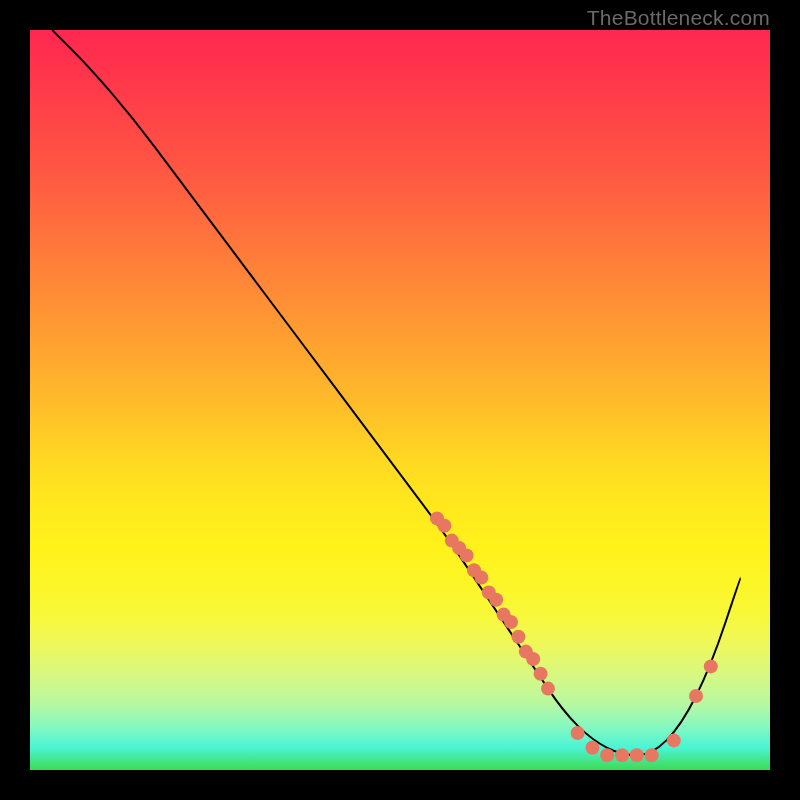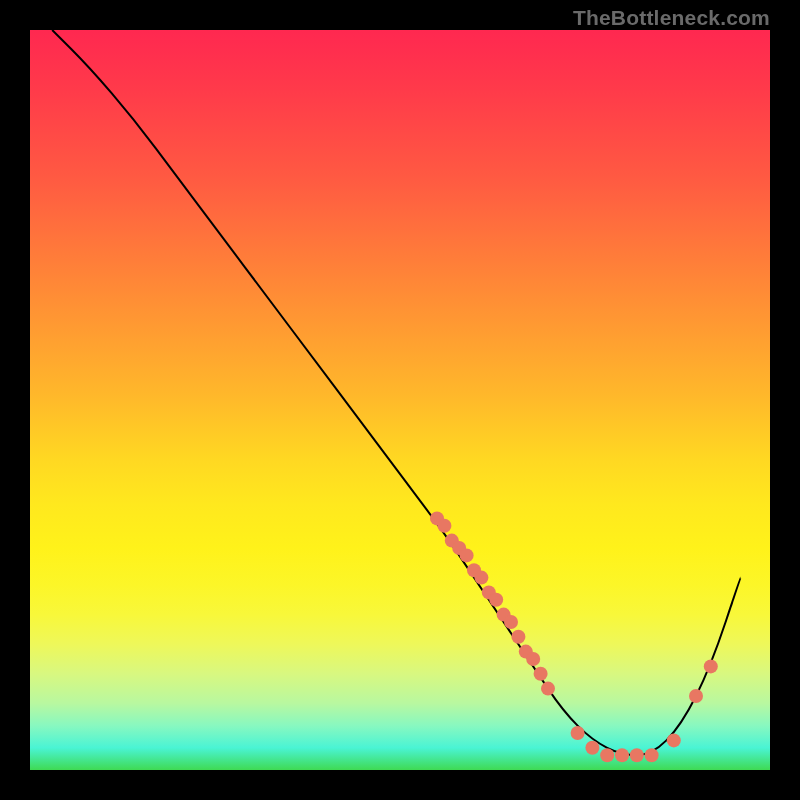--- a/index.html
+++ b/index.html
@@ -36,21 +36,21 @@
       #4af4d4 97%,
       #3fda53 100%
     );
   }
   .watermark {
     position: absolute;
     right: 30px;
     top: 6px;
     font-size: 21px;
     color: #6a6a6a;
-    font-weight: 700;
+    font-weight: 400;
     letter-spacing: 0.2px;
   }
   svg.overlay {
     position: absolute;
     left: 0;
     top: 0;
     width: 740px;
     height: 740px;
   }
   .curve { fill: none; stroke: #000; stroke-width: 2; }

